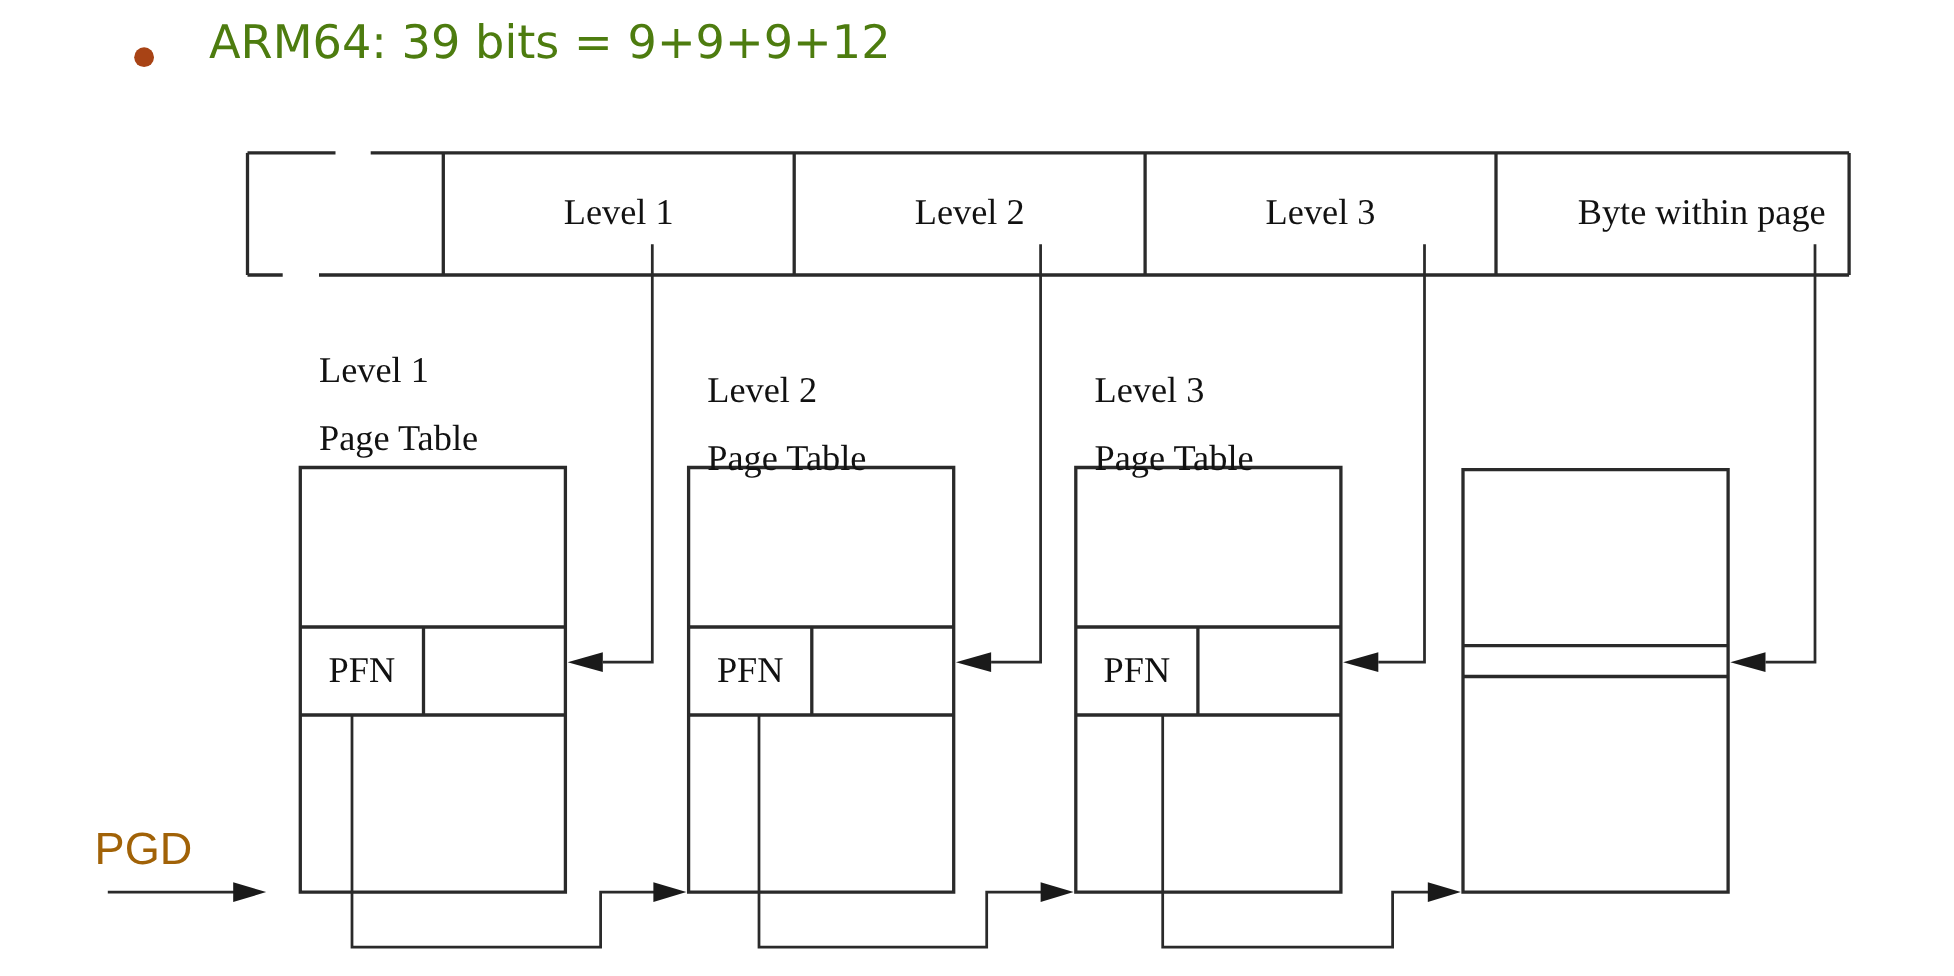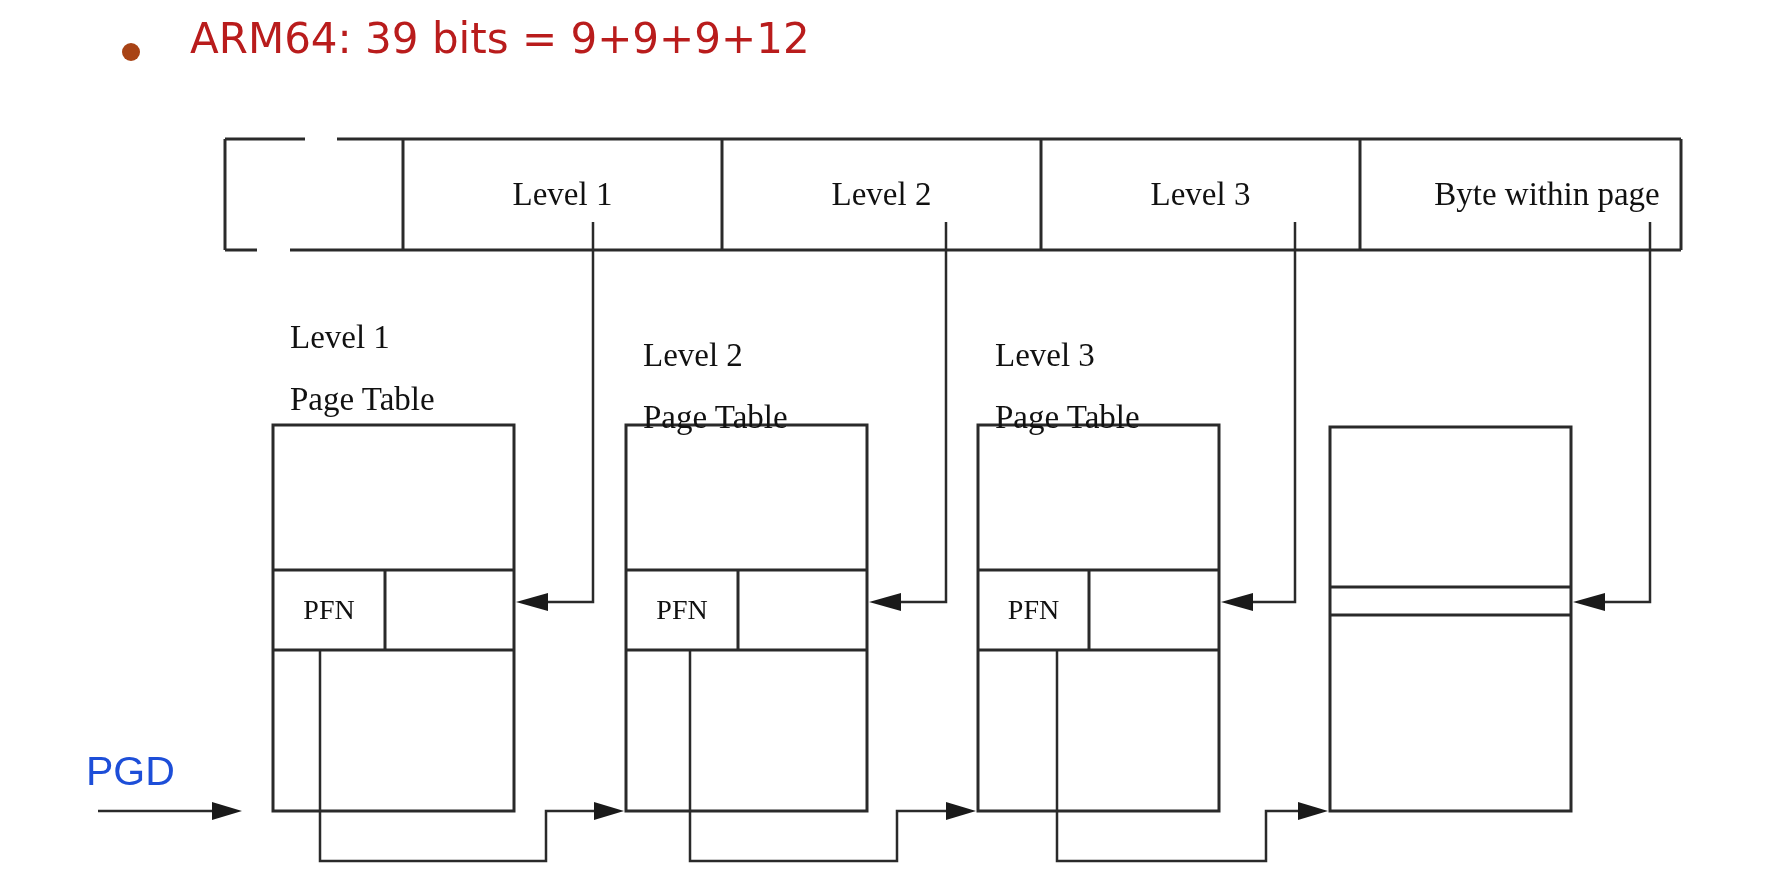--- a/index.html
+++ b/index.html
@@ -24,55 +24,55 @@
     width:18px;height:18px;
     border-radius:50%;
     background:var(--bullet);
   }
   .bullet-text{
     position:absolute;
     left:190px;top:14px;
     font-family:"DejaVu Sans", sans-serif;
     font-size:42px;
     letter-spacing:0px;
-    color:#b91c1c;
+    color:#4d7c0f;
     white-space:nowrap;
   }
   .addr-label{
     position:absolute;
     top:139px;height:111px;
     display:flex;align-items:center;justify-content:center;
     font-size:33px;
     white-space:nowrap;
   }
   .tbl-label{
     position:absolute;
     font-size:33px;
     line-height:62px;
     white-space:nowrap;
   }
   .pfn-label{
     position:absolute;
     top:570px;height:80px;
     display:flex;align-items:center;justify-content:center;
-    font-size:28px;
+    font-size:33px;
   }
   .phys-label{
     position:absolute;
     left:1330px;top:378px;width:241px;
     text-align:center;
     font-size:33px;
     white-space:nowrap;
   }
   .pgd-label{
     position:absolute;
     left:86px;top:748px;
     font-family:"Liberation Sans", sans-serif;
     font-size:41px;
-    color:#1d4ed8;
+    color:#a16207;
   }
 </style>
 </head>
 <body>
 
 <div class="stage">
 
   <svg class="diagram-svg" width="1776" height="887" viewBox="0 0 1776 887">
     <g stroke="#2a2a2a" stroke-width="3" fill="none">
 

